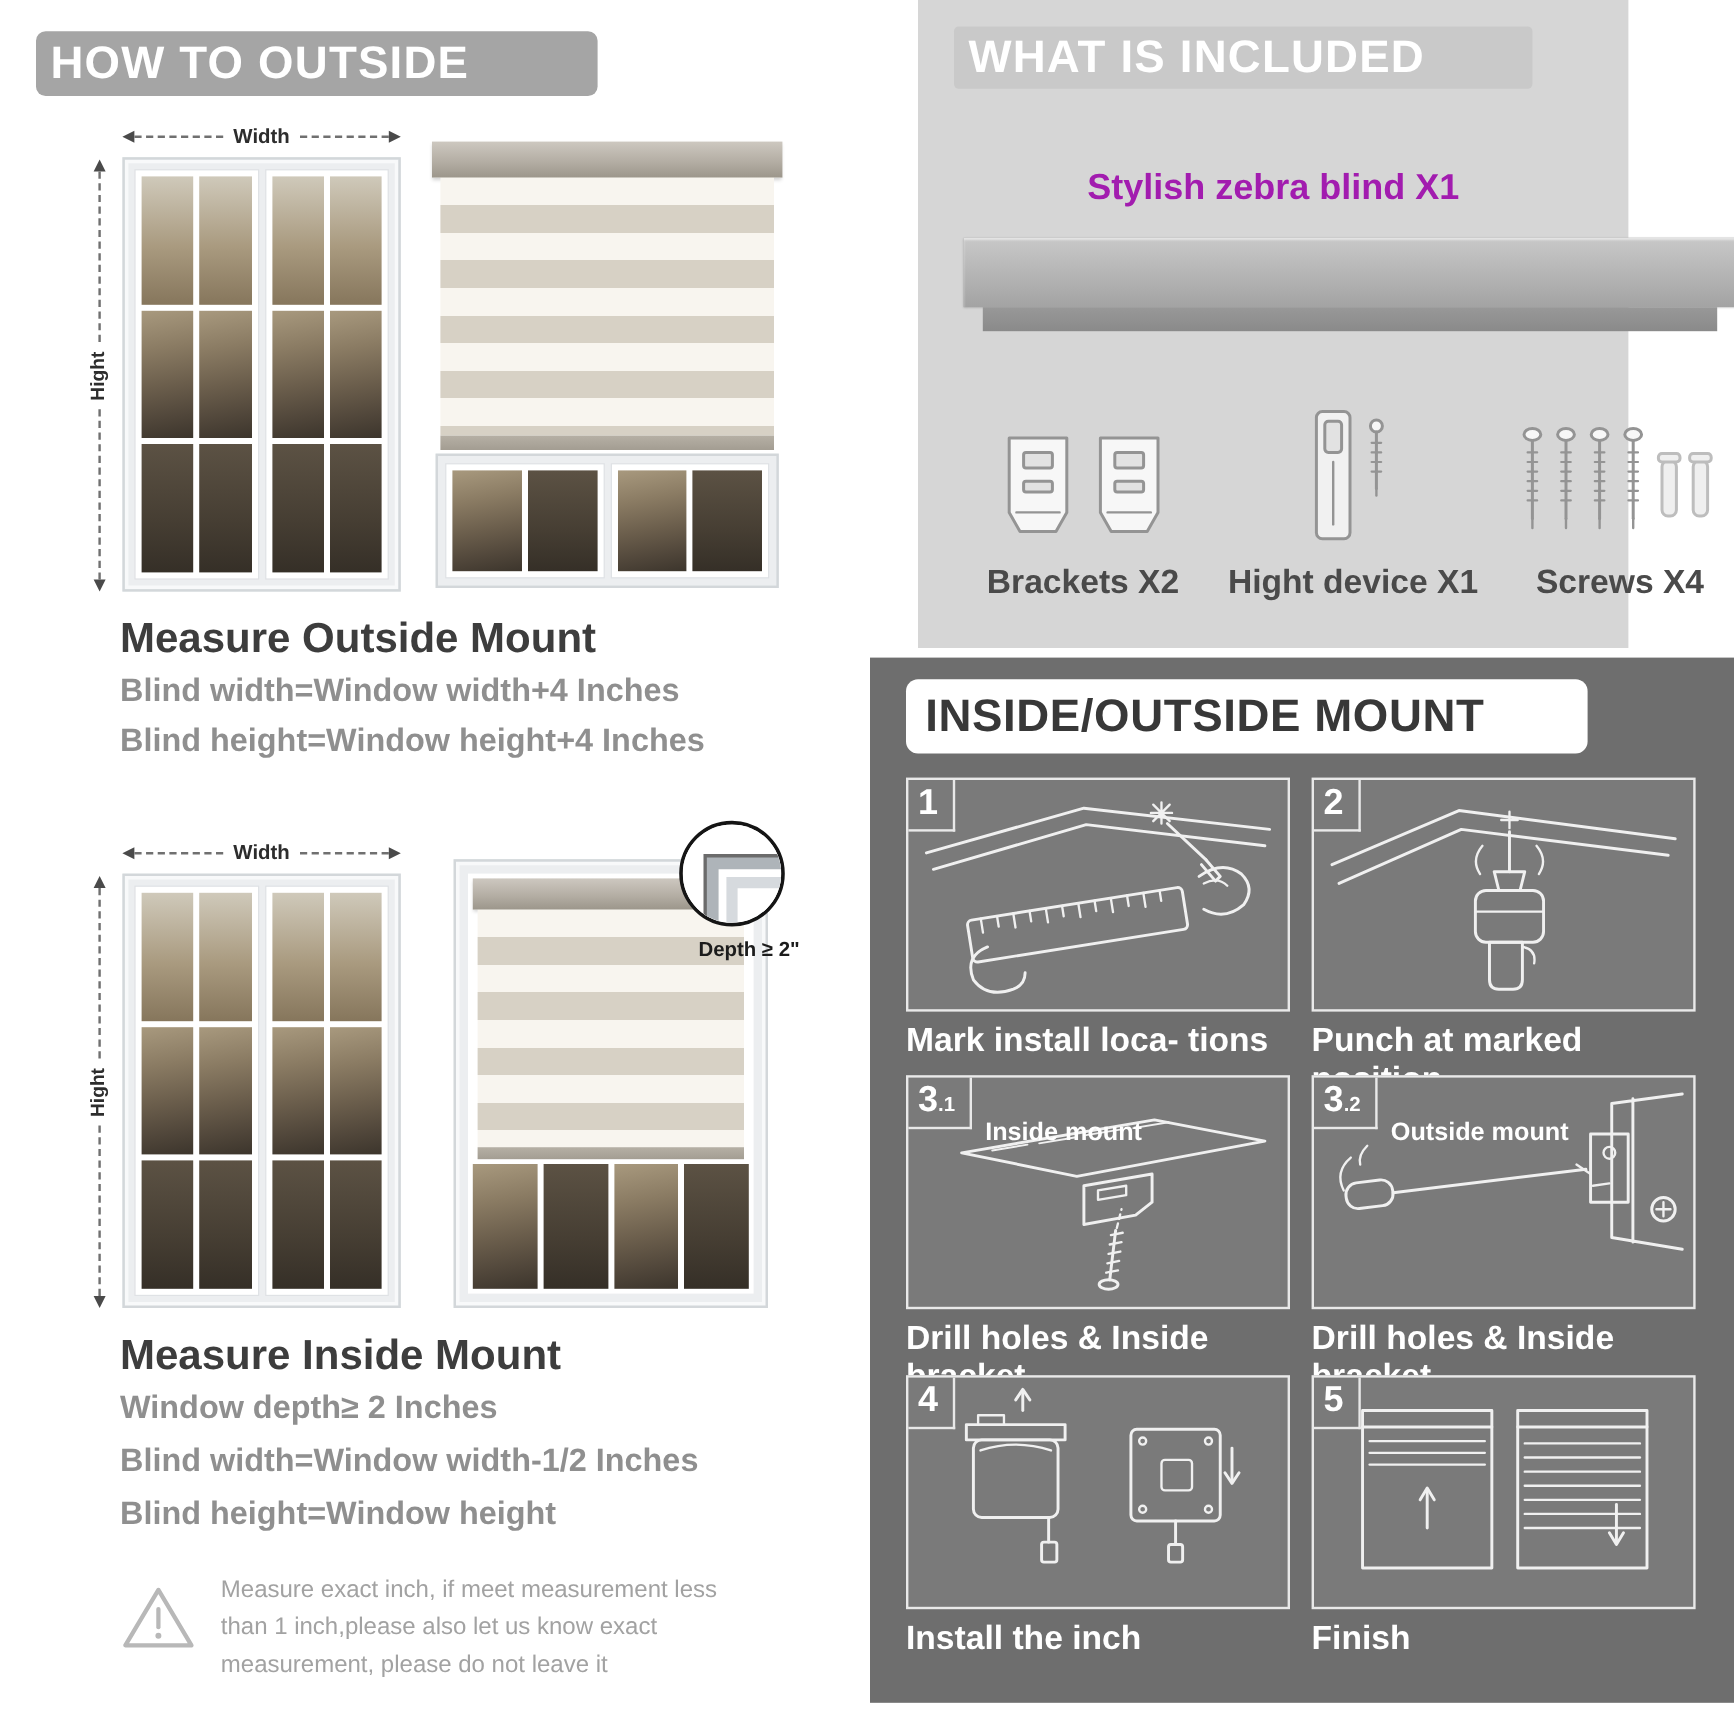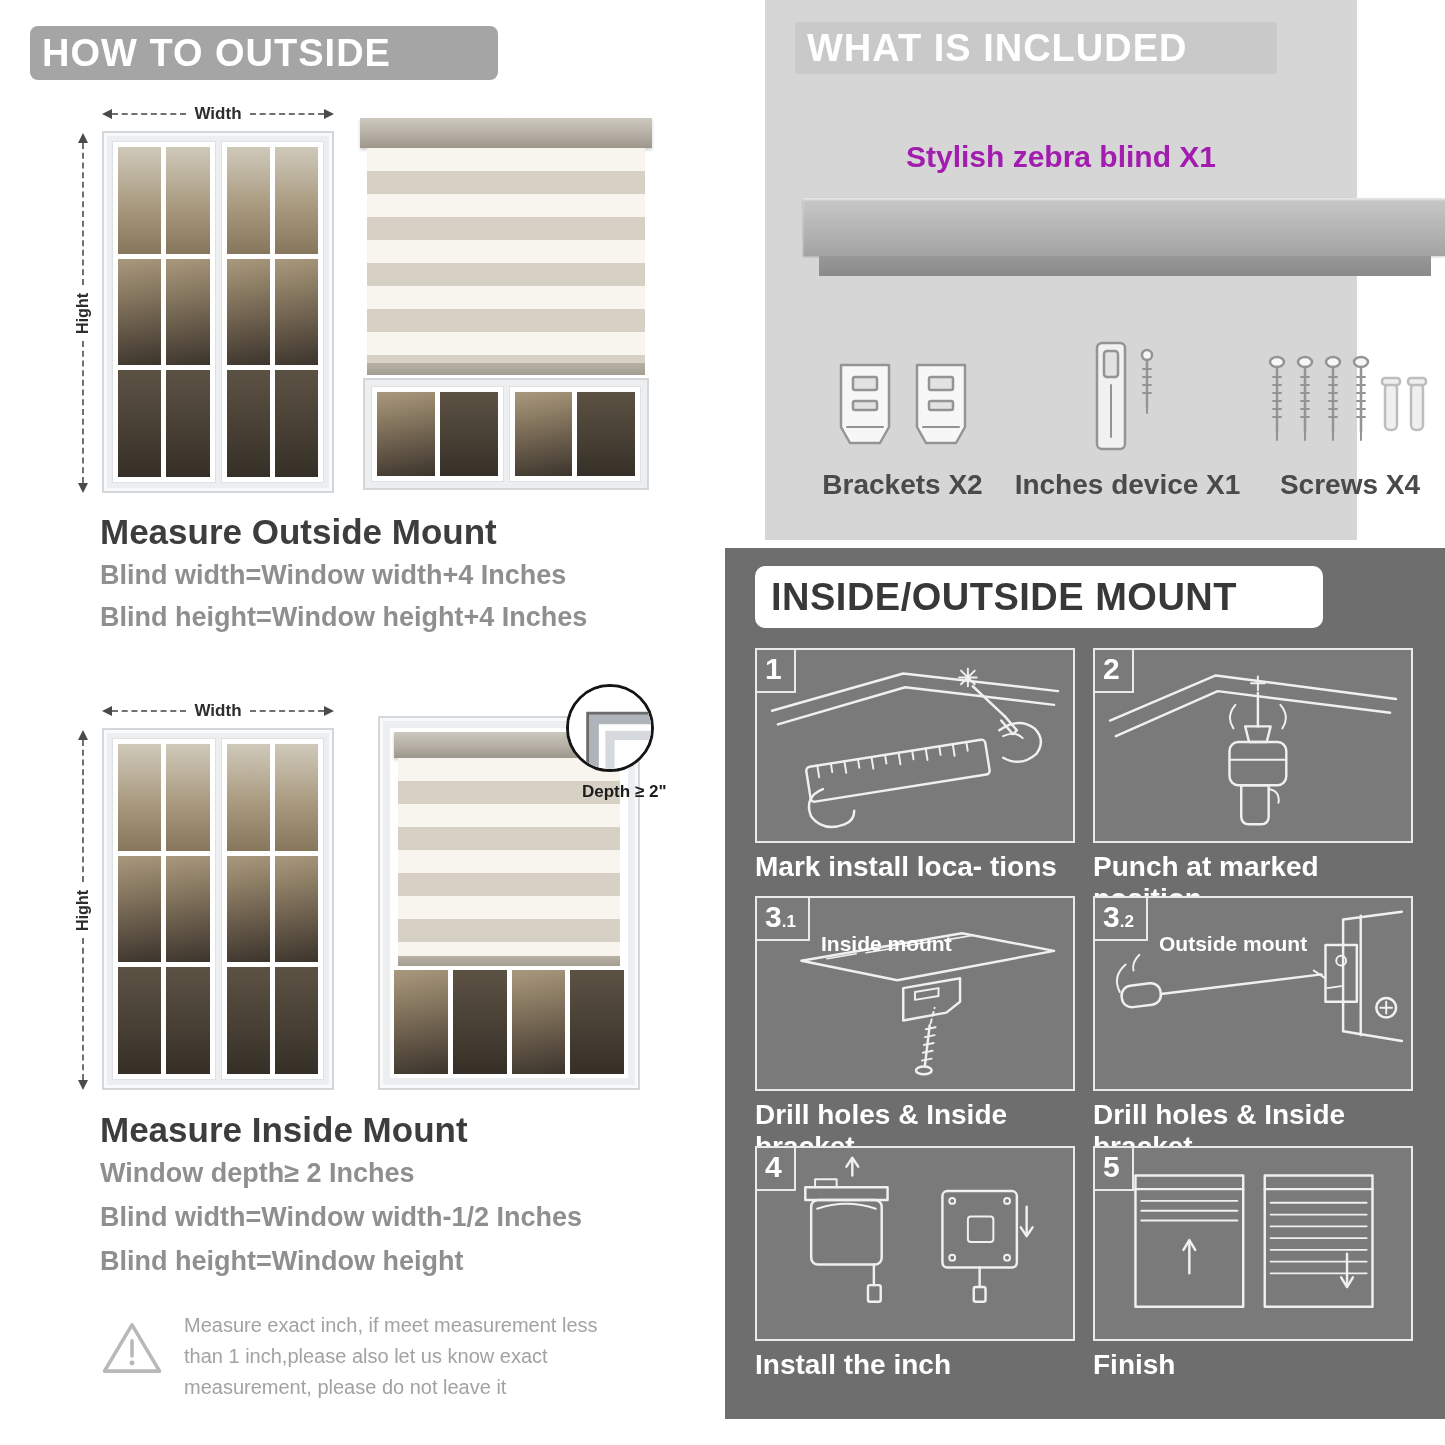--- a/index.html
+++ b/index.html
@@ -298,21 +298,21 @@
           <svg class="metal" width="86" height="118" viewBox="0 0 86 118">
             <rect x="12" y="4" width="28" height="106" rx="5" fill="#f1f1f1"></rect>
             <rect x="19" y="12" width="14" height="26" rx="3" fill="#e2e2e2"></rect>
             <line x1="26" y1="46" x2="26" y2="98" stroke-width="2"></line>
             <circle cx="62" cy="16" r="5"></circle>
             <line x1="62" y1="21" x2="62" y2="68"></line>
             <path d="M58 30 h8 M58 38 h8 M58 46 h8 M58 54 h8" stroke-width="1.8"></path>
             <path d="M62 68 v6" stroke-width="2"></path>
           </svg>
         </div>
-        <div class="inc-label">Inches device X1</div>
+        <div class="inc-label">Hight device X1</div>
       </div>
       <div class="inc-col c3">
         <div class="inc-icons">
           <svg class="metal" width="175" height="105" viewBox="0 0 175 105">
             <g>
               <ellipse cx="14" cy="10" rx="7" ry="5"></ellipse>
                 <line x1="14" y1="15" x2="14" y2="80"></line>
               <path d="M10 25 h8 M10 33 h8 M10 41 h8 M10 49 h8 M10 57 h8 M10 65 h8" stroke-width="1.8"></path>
                 <path d="M14 80 v8" stroke-width="2"></path>
             </g>

